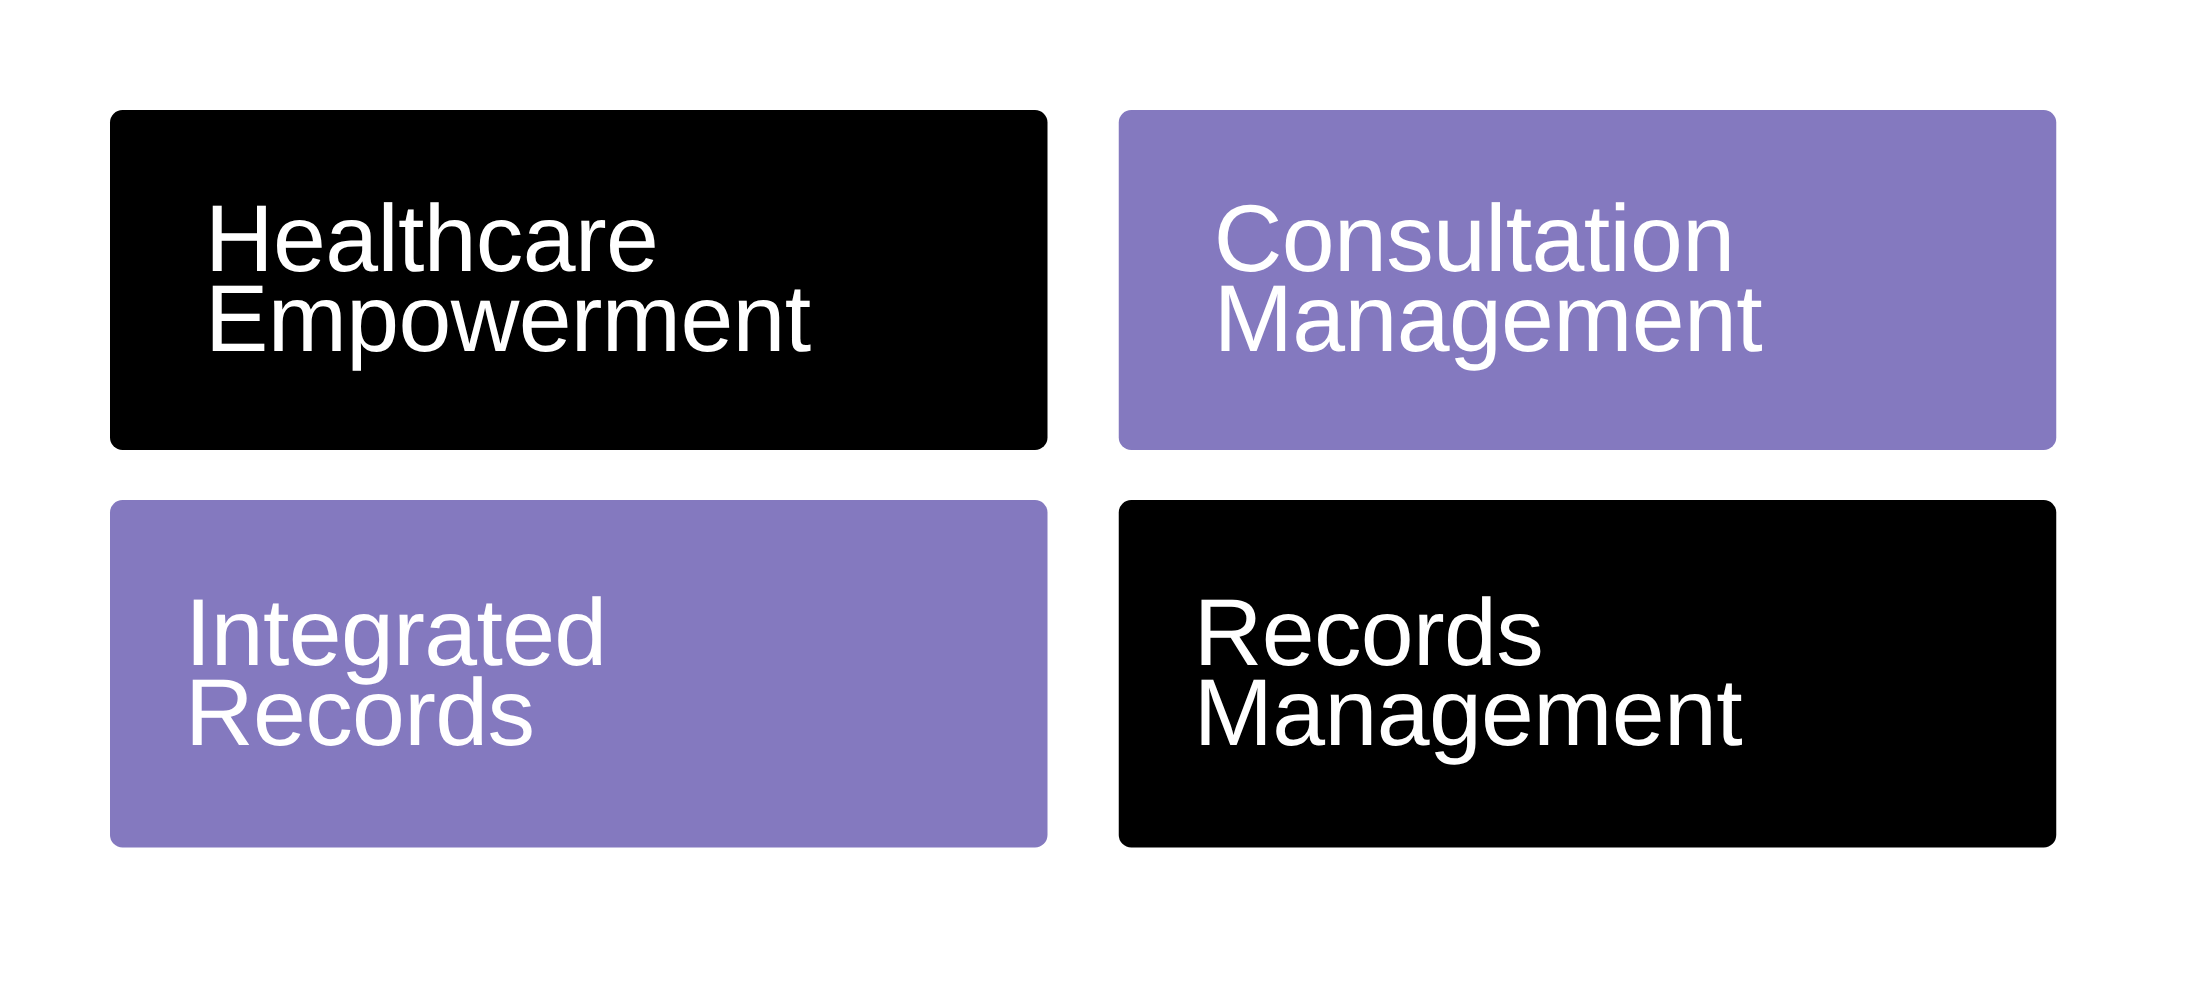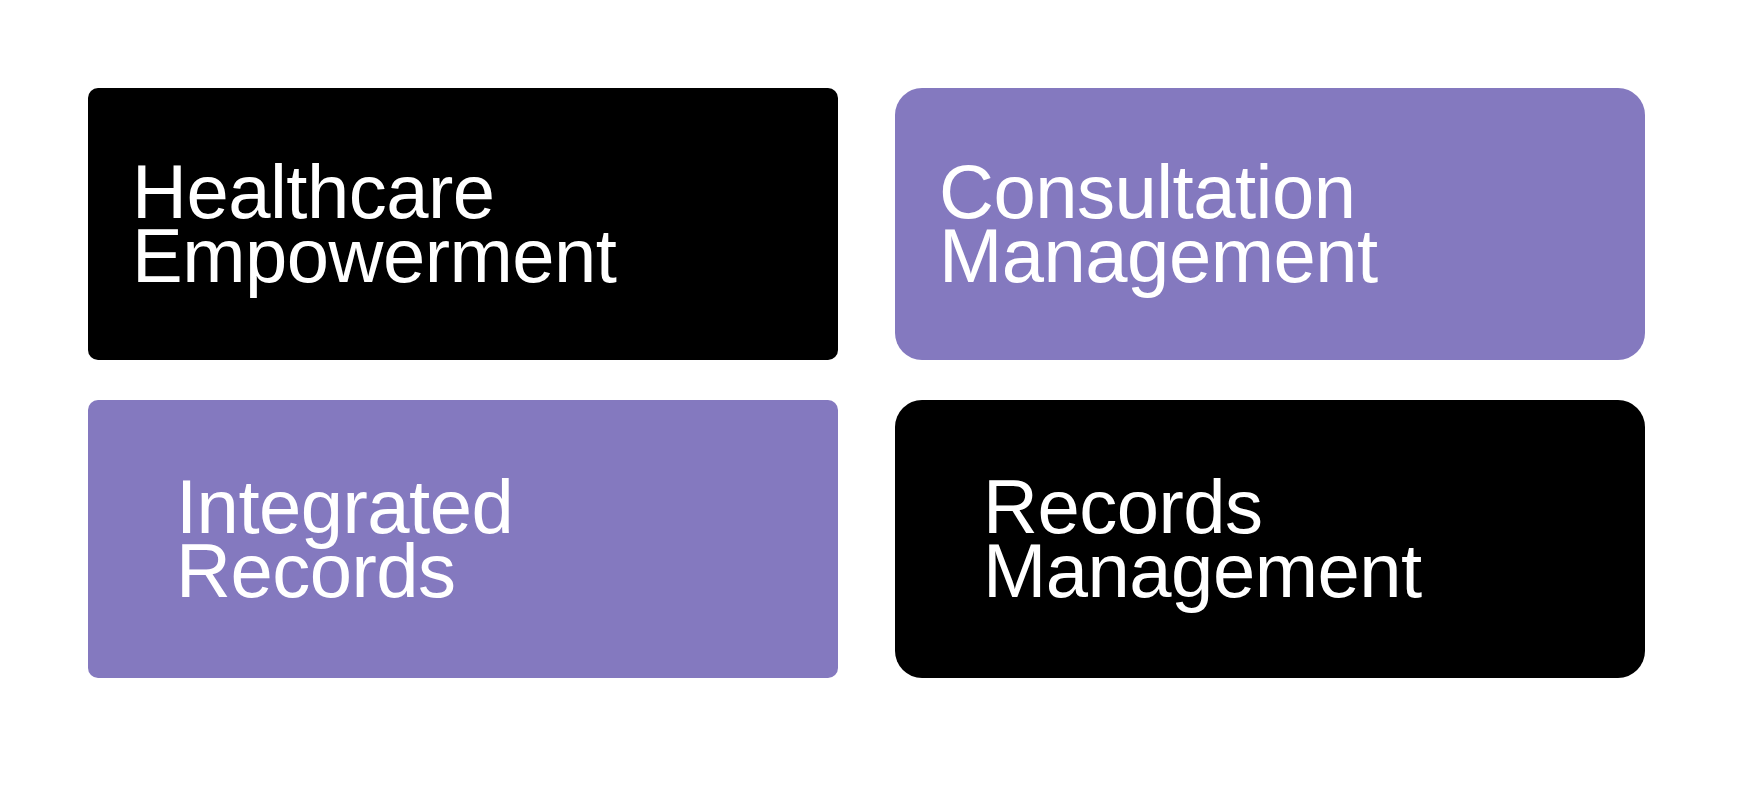--- a/index.html
+++ b/index.html
@@ -35,21 +35,21 @@
     row-gap: 40px;
   }
 
   .card {
     border-radius: 10px;
     box-sizing: border-box;
     display: flex;
     flex-direction: column;
     justify-content: center;
     align-items: flex-start;
-    padding-left: 44px;
+    padding-left: 76px;
     padding-right: 28px;
     overflow: hidden;
   }
 
   .card.theme-dark {
     background: #000000;
   }
 
   .card.theme-purple {
     background: #8479BF;
@@ -62,24 +62,23 @@
     line-height: 64px;
     font-weight: 400;
     letter-spacing: -0.5px;
     white-space: pre-line;
     margin: 0;
     text-align: left;
   }
 
   
   .card.row-2 {
-    padding-left: 88px;
+    padding-left: 60px;
   }
   .card.col-2 {
-    border-radius: 27px;
   }
 </style>
 </head>
 <body>
 
 <div class="board">
   <div class="card-grid">
 
     <div class="card theme-dark row-1 col-1">
       <div class="card-title">Healthcare

